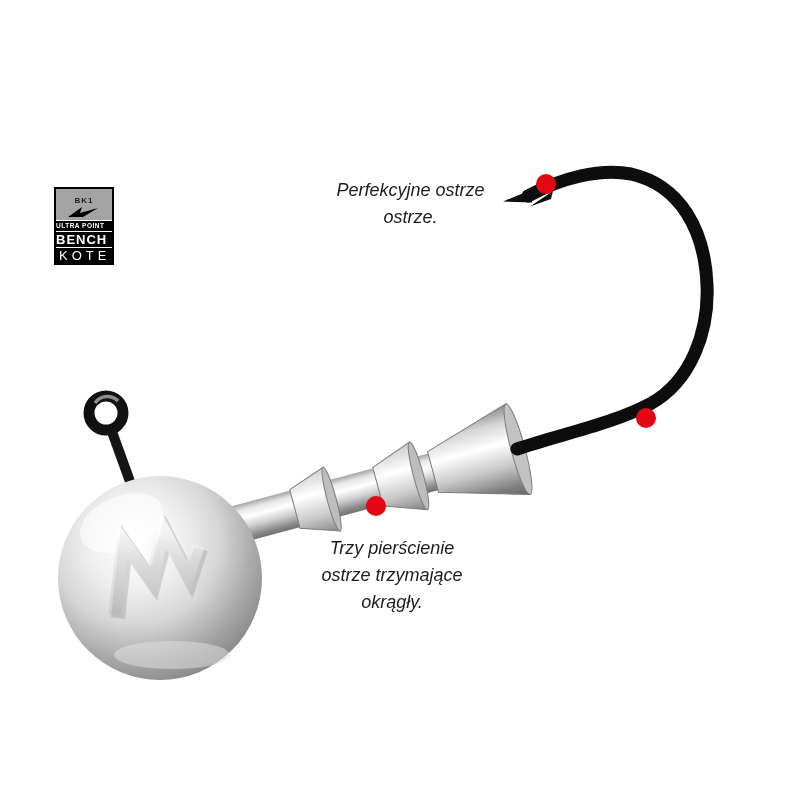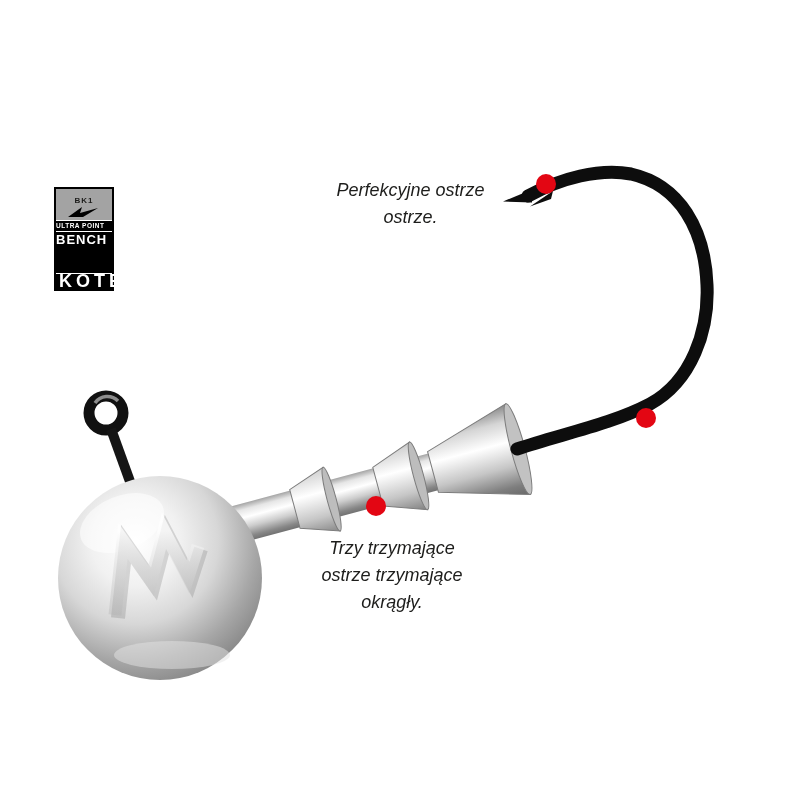--- a/index.html
+++ b/index.html
@@ -20,21 +20,21 @@
   .dot-bend{left:636px;top:408px;}
   .dot-rings{left:366px;top:496px;}
   
   .badge{position:absolute;left:54px;top:187px;width:56px;border:2px solid #000;background:#000;z-index:4;}
   .badge-top{background:#a3a3a3;text-align:center;padding:7px 0 2px 0;}
   .badge-code{font-size:8px;font-weight:bold;letter-spacing:1px;line-height:9px;}
   .badge-emblem{display:block;margin:1px auto 0 auto;}
   .badge-bar{background:#000;color:#fff;text-align:left;border-top:1px solid #fff;}
   .badge-ultra{font-size:6.5px;font-weight:bold;letter-spacing:.5px;line-height:10px;}
   .badge-bench{font-size:13px;font-weight:bold;letter-spacing:1px;line-height:15px;}
-  .badge-kote{font-size:18px;font-weight:bold;letter-spacing:4px;line-height:15px;padding-left:3px;margin-top:26px;}
+  .badge-kote{font-size:13px;font-weight:normal;letter-spacing:4px;line-height:15px;padding-left:3px;}
 </style>
 </head>
 <body>
 
 <div class="stage">
 
   <svg class="art" viewBox="0 0 800 800">
     <defs>
       <radialGradient id="ballGrad" cx="38%" cy="32%" r="78%">
         <stop offset="0%" stop-color="#ffffff"></stop>
@@ -123,18 +123,18 @@
     <div class="badge-bar badge-kote">KOTE</div>
   </div>
 
   <div class="ann ann-point">
     <div class="it">Perfekcyjne ostrze</div>
     <div class="it">ostrze.</div>
   </div>
 
 
   <div class="ann ann-rings">
-    <div class="it">Trzy trzymające</div>
+    <div class="it">Trzy pierścienie</div>
     <div class="it">ostrze trzymające</div>
     <div class="it">okrągły.</div>
   </div>
 
 </div>
 
 </body></html>

